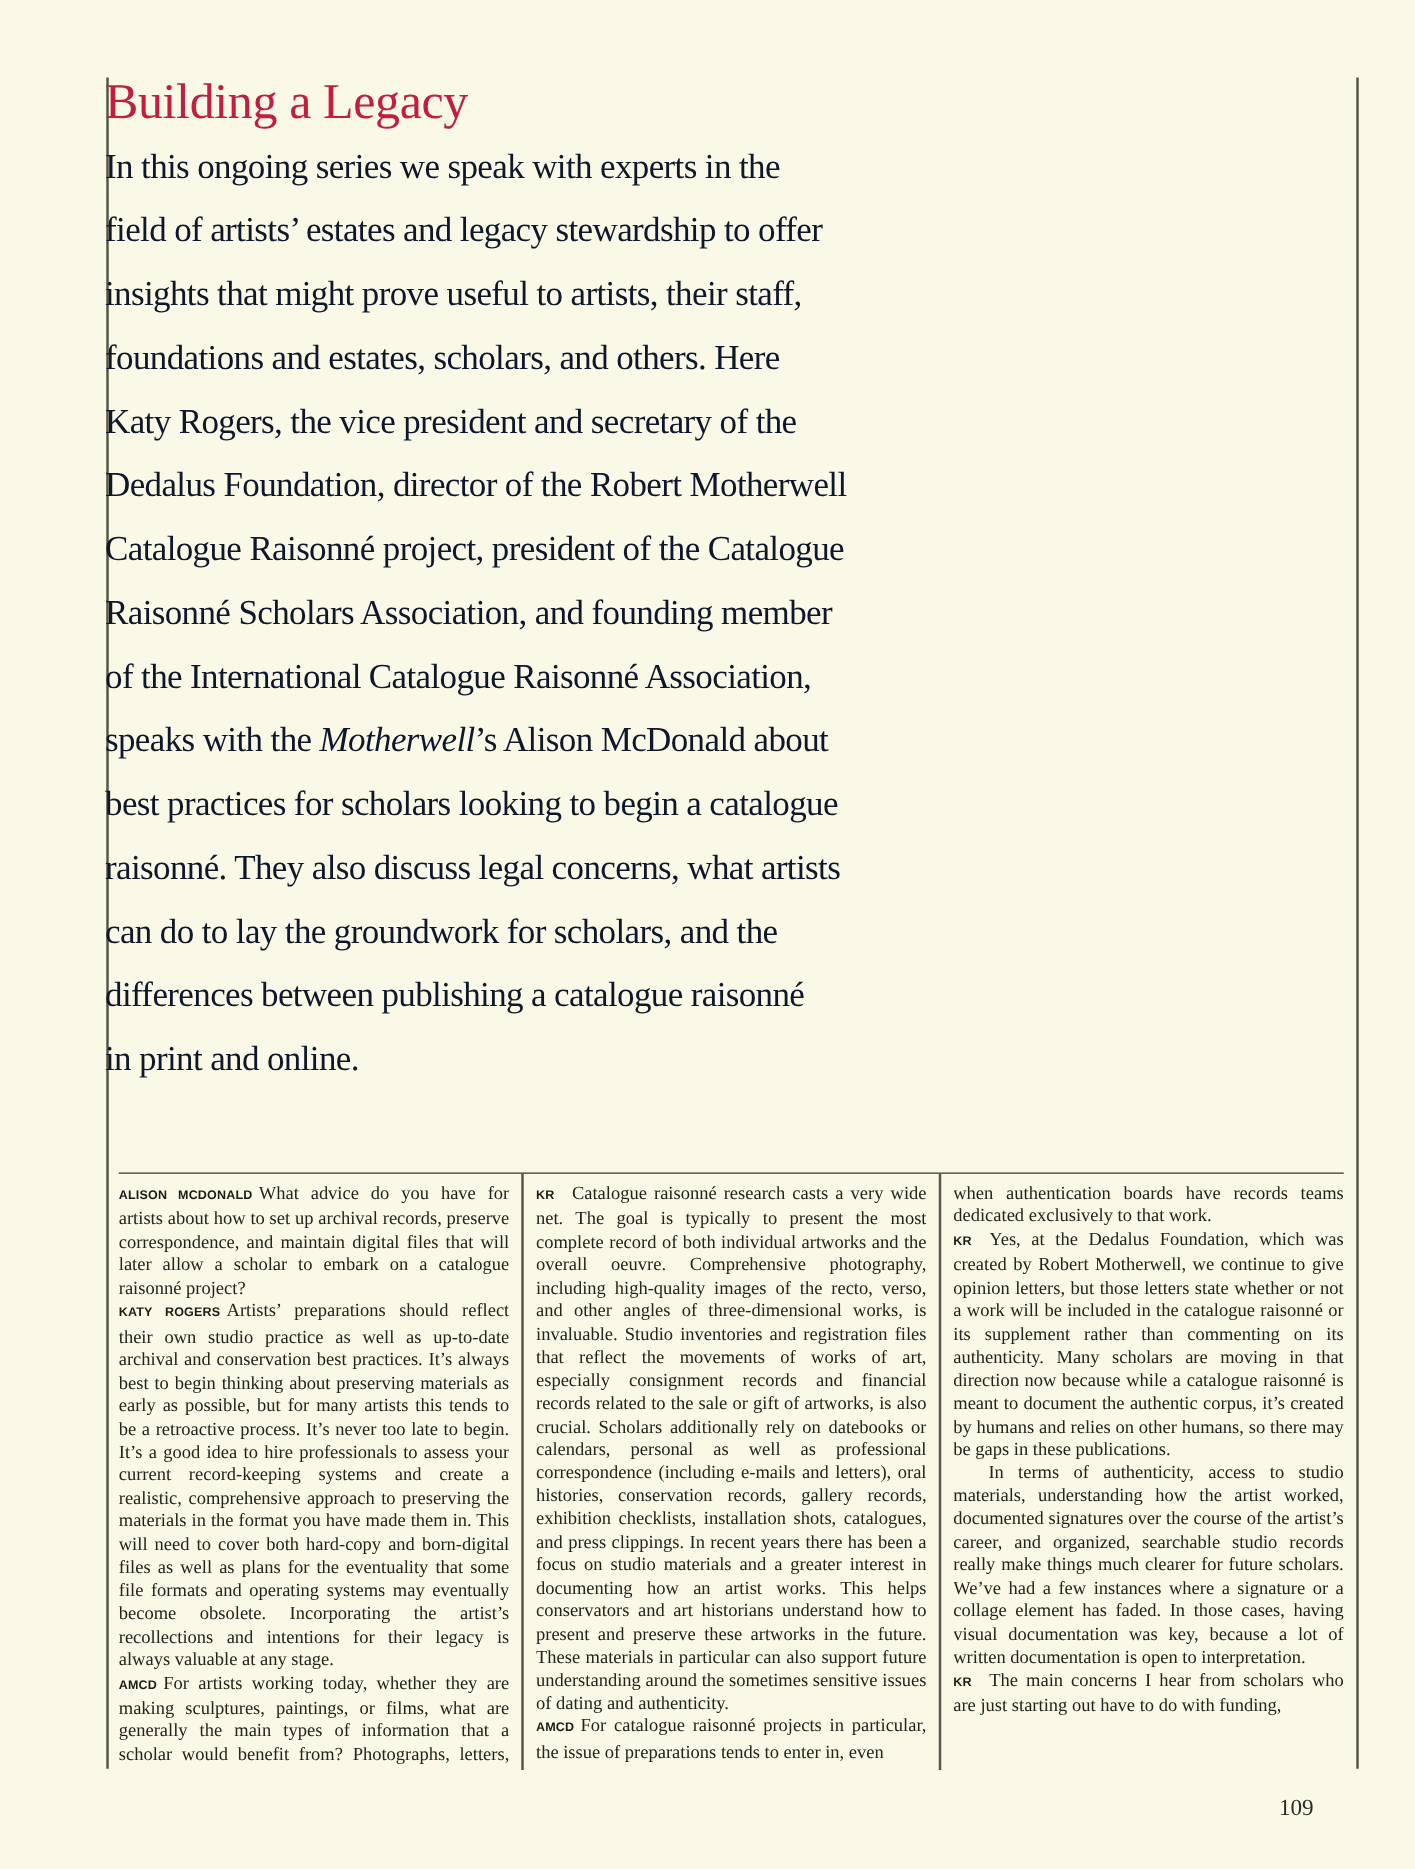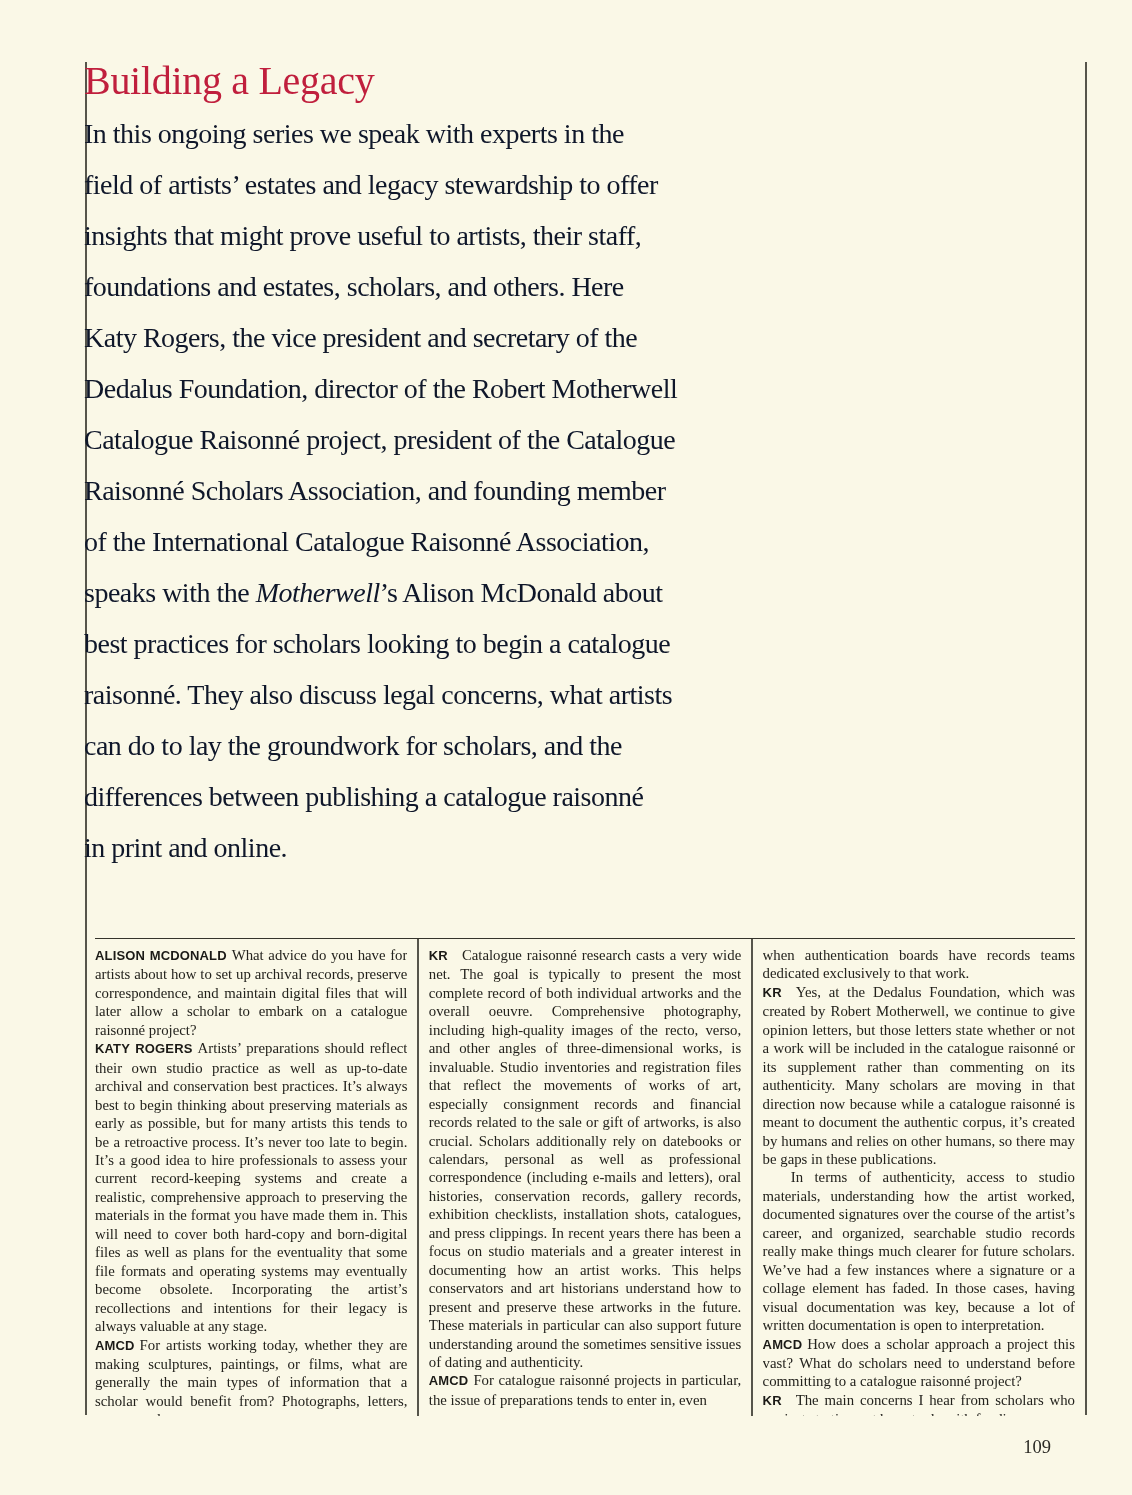--- a/index.html
+++ b/index.html
@@ -78,21 +78,21 @@
     width: 1.4px;
     background: #56554B;
     margin: 0 10px;
     flex: 0 0 auto;
   }
   .para { margin: 0; }
   .para.indent { text-indent: 1.9em; }
   .speaker {
     font-family: "Liberation Sans", sans-serif;
     font-weight: bold;
-    font-size: 13px;
+    font-size: 10px;
     letter-spacing: 0.15px;
     color: #1B1A16;
     margin-right: 5px;
   }
   .speaker.kr { margin-right: 14px; margin-top: 24px; }
 
   .pageno {
     position: absolute;
     left: 1014px;
     top: 1437px;
@@ -143,21 +143,20 @@
       <p class="para"><span class="speaker kr">KR</span><span>Catalogue raisonné research casts a very wide net. The goal is typically to present the most complete record of both individual artworks and the overall oeuvre. Comprehensive photography, including high-quality images of the recto, verso, and other angles of three-dimensional works, is invaluable. Studio inventories and registration files that reflect the movements of works of art, especially consignment records and financial records related to the sale or gift of artworks, is also crucial. Scholars additionally rely on datebooks or calendars, personal as well as professional correspondence (including e-mails and letters), oral histories, conservation records, gallery records, exhibition checklists, installation shots, catalogues, and press clippings. In recent years there has been a focus on studio materials and a greater interest in documenting how an artist works. This helps conservators and art historians understand how to present and preserve these artworks in the future. These materials in particular can also support future understanding around the sometimes sensitive issues of dating and authenticity.</span></p>
       <p class="para"><span class="speaker">AMCD</span><span>For catalogue raisonné projects in particular, the issue of preparations tends to enter in, even</span></p>
     </div>
 
     <div class="divider"></div>
 
     <div class="col">
       <p class="para"><span>when authentication boards have records teams dedicated exclusively to that work.</span></p>
       <p class="para"><span class="speaker kr">KR</span><span>Yes, at the Dedalus Foundation, which was created by Robert Motherwell, we continue to give opinion letters, but those letters state whether or not a work will be included in the catalogue raisonné or its supplement rather than commenting on its authenticity. Many scholars are moving in that direction now because while a catalogue raisonné is meant to document the authentic corpus, it’s created by humans and relies on other humans, so there may be gaps in these publications.</span></p>
       <p class="para indent"><span>In terms of authenticity, access to studio materials, understanding how the artist worked, documented signatures over the course of the artist’s career, and organized, searchable studio records really make things much clearer for future scholars. We’ve had a few instances where a signature or a collage element has faded. In those cases, having visual documentation was key, because a lot of written documentation is open to interpretation.</span></p>
-      <p class="para"><span class="speaker">AMCD</span><span>How does a scholar approach a project this vast? What do scholars need to understand before committing to a catalogue raisonné project?</span></p>
       <p class="para"><span class="speaker kr">KR</span><span>The main concerns I hear from scholars who are just starting out have to do with funding,</span></p>
     </div>
 
   </div>
 
   <div class="pageno">109</div>
 
 </div>
 
 </body></html>

